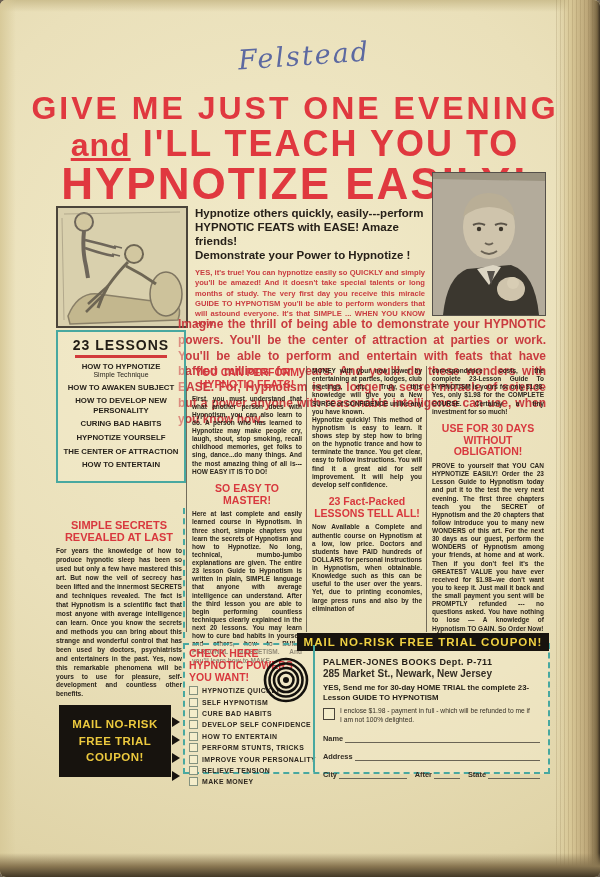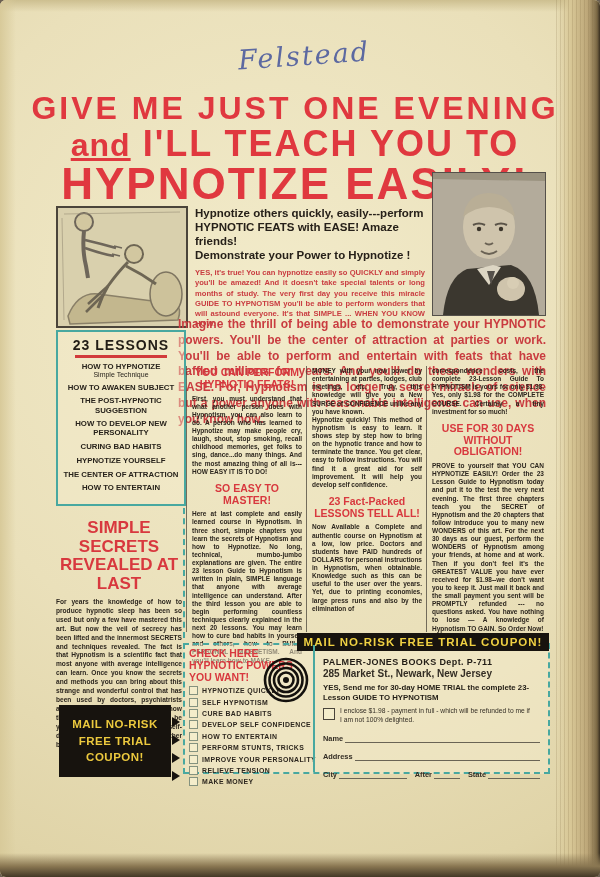--- a/index.html
+++ b/index.html
@@ -38,21 +38,21 @@
 
   .lessons-box{position:absolute;top:330px;left:56px;width:118px;border:2px solid #48a8a0;
                padding:5px 4px 7px;text-align:center;background:rgba(244,236,205,.45);}
   .lessons-title{font-size:14px;font-weight:bold;color:#211c15;letter-spacing:1px;}
   .lessons-rule{height:2.5px;background:#d23b3b;width:78%;margin:2px auto 4px;}
   .lesson{margin:4.5px 0;}
   .lesson-t{font-size:7.8px;font-weight:bold;color:#28231c;line-height:1.18;}
   .lesson-s{font-size:7px;color:#28231c;}
 
   .secrets{position:absolute;top:519px;left:56px;width:126px;}
-  .secrets-title{color:#d8383e;font-weight:bold;font-size:17px;line-height:1.1;text-align:center;}
+  .secrets-title{color:#d8383e;font-weight:bold;font-size:11px;line-height:1.1;text-align:center;}
   .secrets-body{margin-top:4px;color:#2c261e;font-size:6.6px;line-height:1.36;text-align:justify;font-weight:bold;}
 
   .mailbox{position:absolute;top:705px;left:59px;width:96px;background:#17130e;color:#ecc93e;
            font-weight:bold;font-size:11.5px;text-align:center;padding:11px 8px;line-height:1.45;letter-spacing:.5px;}
   .arrowcol{position:absolute;top:709px;left:172px;}
   .arrow{width:0;height:0;border-top:5px solid transparent;border-bottom:5px solid transparent;
          border-left:8px solid #17130e;margin:8px 0;}
 
   .vsep{position:absolute;top:366px;width:1px;height:266px;background:#4a443a;opacity:.75;}
   .vsep.s1{left:186px;} .vsep.s2{left:306px;} .vsep.s3{left:426px;}
@@ -155,24 +155,20 @@
         <div class="lesson">
           <div class="lesson-t">HOW TO HYPNOTIZE</div>
           <div class="lesson-s">Simple Technique</div>
         </div>
 
         <div class="lesson">
           <div class="lesson-t">HOW TO AWAKEN SUBJECT</div>
 
         </div>
 
-        <div class="lesson">
-          <div class="lesson-t">THE POST-HYPNOTIC SUGGESTION</div>
-
-        </div>
 
         <div class="lesson">
           <div class="lesson-t">HOW TO DEVELOP NEW PERSONALITY</div>
 
         </div>
 
         <div class="lesson">
           <div class="lesson-t">CURING BAD HABITS</div>
 
         </div>

